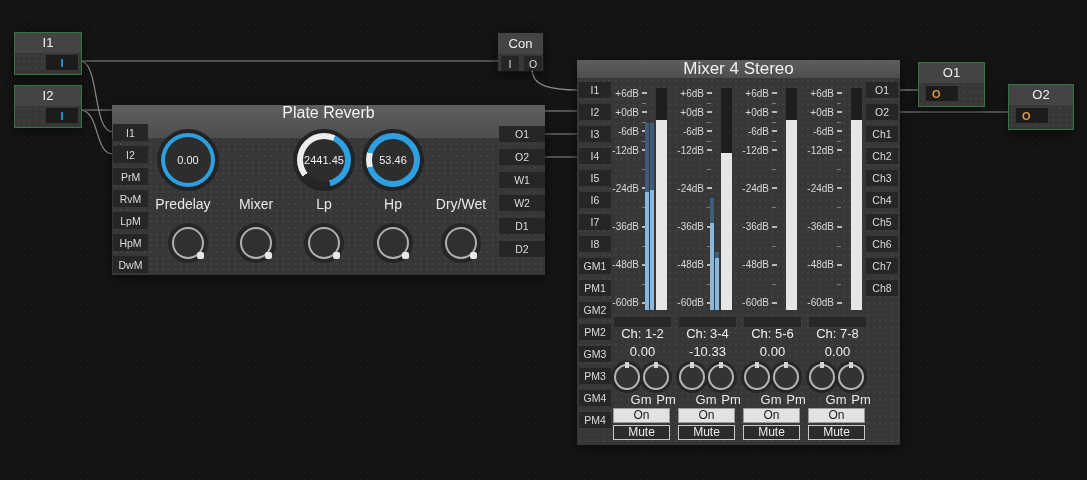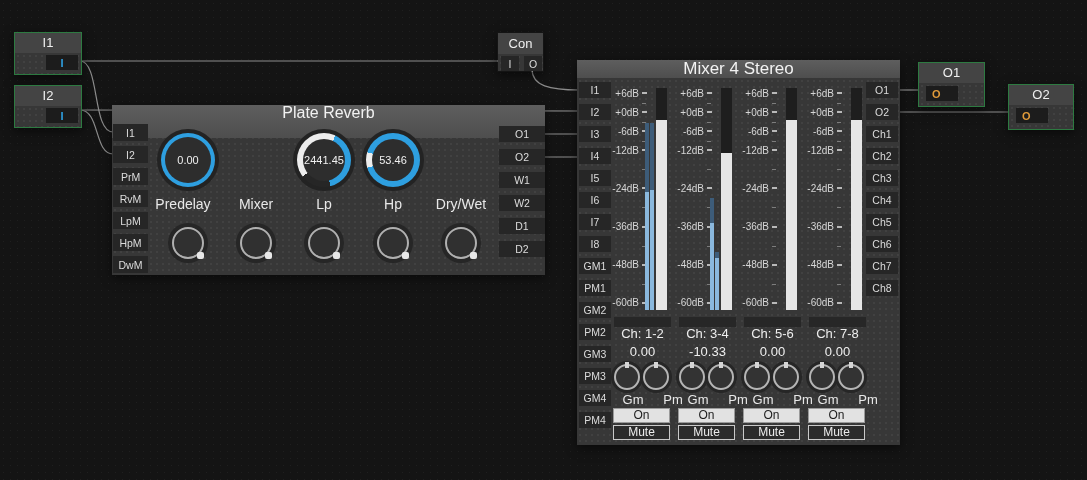--- a/index.html
+++ b/index.html
@@ -72,21 +72,21 @@
   .fader{position:absolute;left:46px;top:8px;width:11px;height:222px;background:#1e1e1e}
   .fader-fill{position:absolute;left:0;right:0;bottom:0;background:#e6e6e6}
   .under-bar{position:absolute;left:4px;top:237px;width:57px;height:10px;background:#272727}
   .ch-label{position:absolute;left:0;top:246px;width:65px;text-align:center;color:#eeeeee;font-size:13px}
   .ch-value{position:absolute;left:0;top:264px;width:65px;text-align:center;color:#eeeeee;font-size:13px}
   .miniknob{position:absolute;width:22px;height:22px;border:2px solid #b5b5b5;border-radius:50%;
     background:#333;box-shadow:0 0 0 3px #262626;top:284px}
   .miniknob .notch{position:absolute;width:4px;height:6px;background:#d5d5d5;left:9px;top:-4px}
   .mk1{left:4px}.mk2{left:33px}
   .mk-label{position:absolute;top:312px;width:30px;text-align:center;color:#e8e8e8;font-size:13px}
-  .ml1{left:8px}.ml2{left:48px}
+  .ml1{left:16px}.ml2{left:41px}
   .on-btn{position:absolute;left:3px;top:328px;width:55px;height:13px;background:#e2e2e2;color:#1e1e1e;
     font-size:12px;line-height:13px;text-align:center;border:1px solid #9a9a9a}
   .mute-btn{position:absolute;left:3px;top:345px;width:55px;height:13px;background:#2b2b2b;color:#ececec;
     font-size:12px;line-height:13px;text-align:center;border:1px solid #c9c9c9}
 </style>
 </head>
 <body>
 
 <svg class="wires" width="1087" height="480">
   <path d="M 80 61 H 498"></path>

